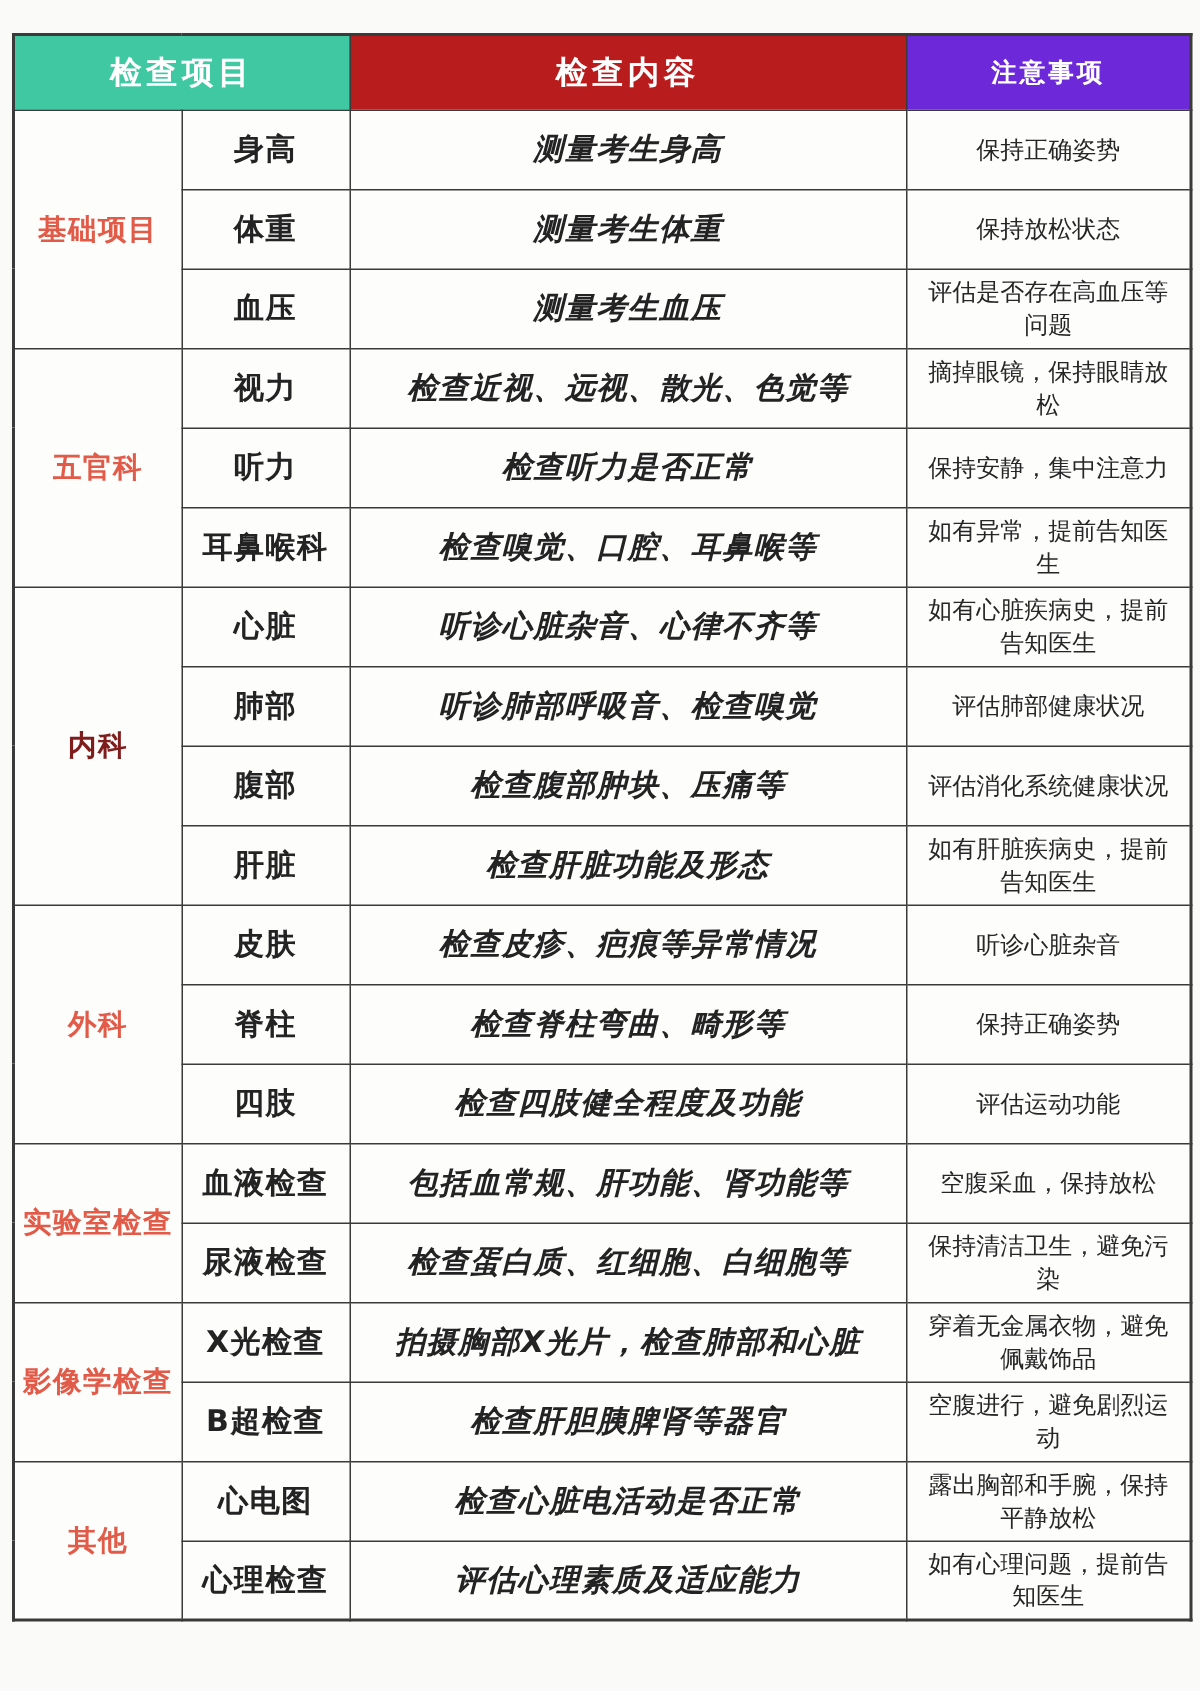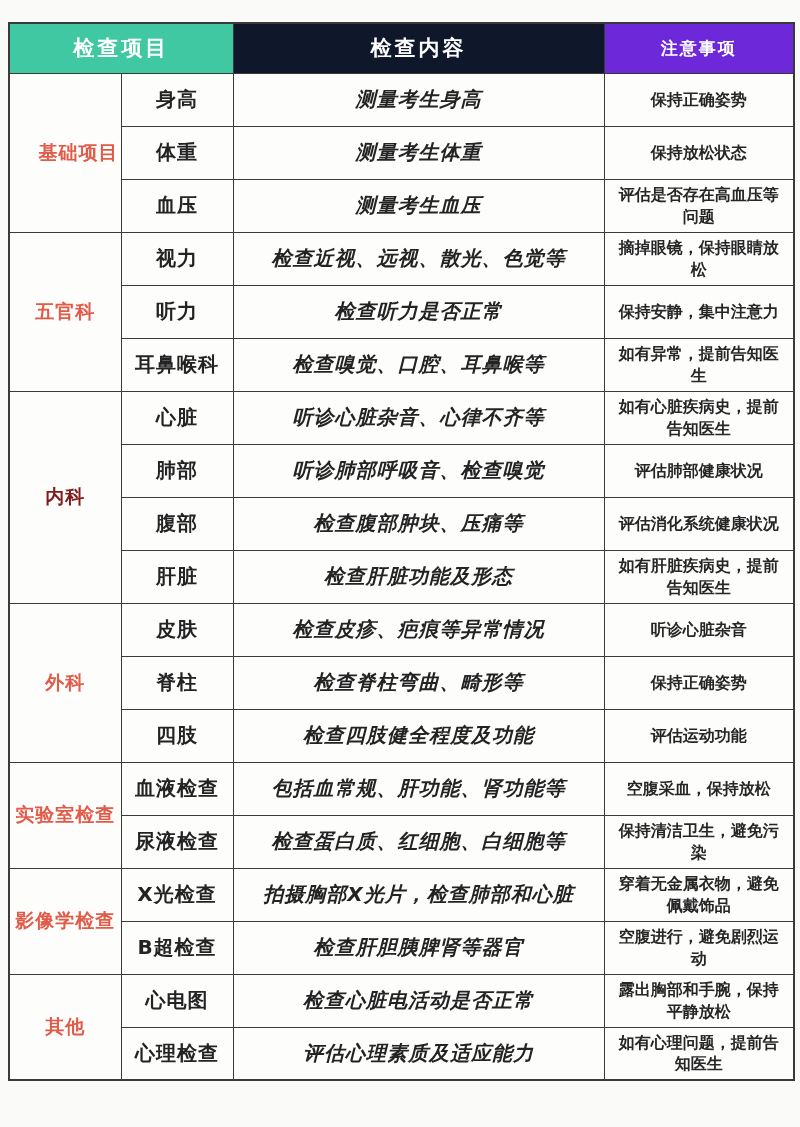--- a/index.html
+++ b/index.html
@@ -59,47 +59,47 @@
   }
   td.content-cell {
     font-size: 20px;
     font-weight: bold;
     color: #232323;
     letter-spacing: 1px;
     font-style: italic;
   }
   td.note-cell {
     font-size: 16px;
-    font-weight: bold;
+    font-weight: normal;
     color: #262626;
     line-height: 1.35;
     padding: 3px 8px;
   }
 </style>
 </head>
 <body>
 
 <div class="page" style="background: rgb(250, 250, 248);">
   <table class="exam-table">
     <colgroup>
       <col class="c-category">
       <col class="c-item">
       <col class="c-content">
       <col class="c-note">
     </colgroup>
     <thead>
       <tr>
         <th colspan="2" style="background: rgb(63, 200, 162); color: rgb(255, 255, 255);">检查项目</th>
-        <th style="background: #0f172a; color: rgb(255, 255, 255);">检查内容</th>
+        <th style="background: #b91c1c; color: rgb(255, 255, 255);">检查内容</th>
         <th class="small" style="background: #6d28d9; color: rgb(255, 255, 255);">注意事项</th>
       </tr>
     </thead>
     <tbody id="table-body">
         <tr>
-          <td class="category-cell" rowspan="3" style="color: rgb(226, 91, 73); text-align: right;">基础项目</td>
+          <td class="category-cell" rowspan="3" style="color: rgb(226, 91, 73);">基础项目</td>
           <td class="item-cell">身高</td>
           <td class="content-cell">测量考生身高</td>
           <td class="note-cell">保持正确姿势</td>
         </tr>
         <tr>
           <td class="item-cell">体重</td>
           <td class="content-cell">测量考生体重</td>
           <td class="note-cell">保持放松状态</td>
         </tr>
         <tr>

